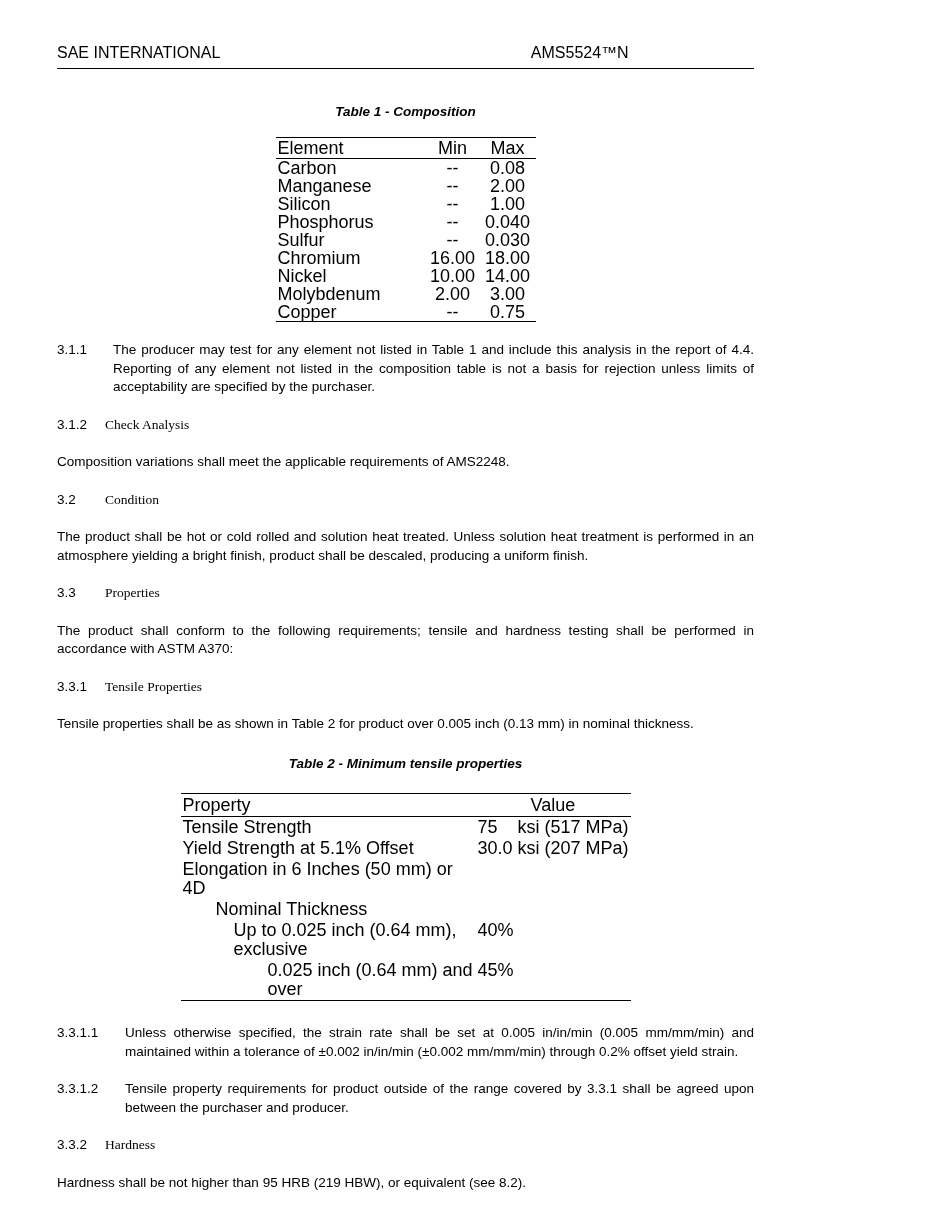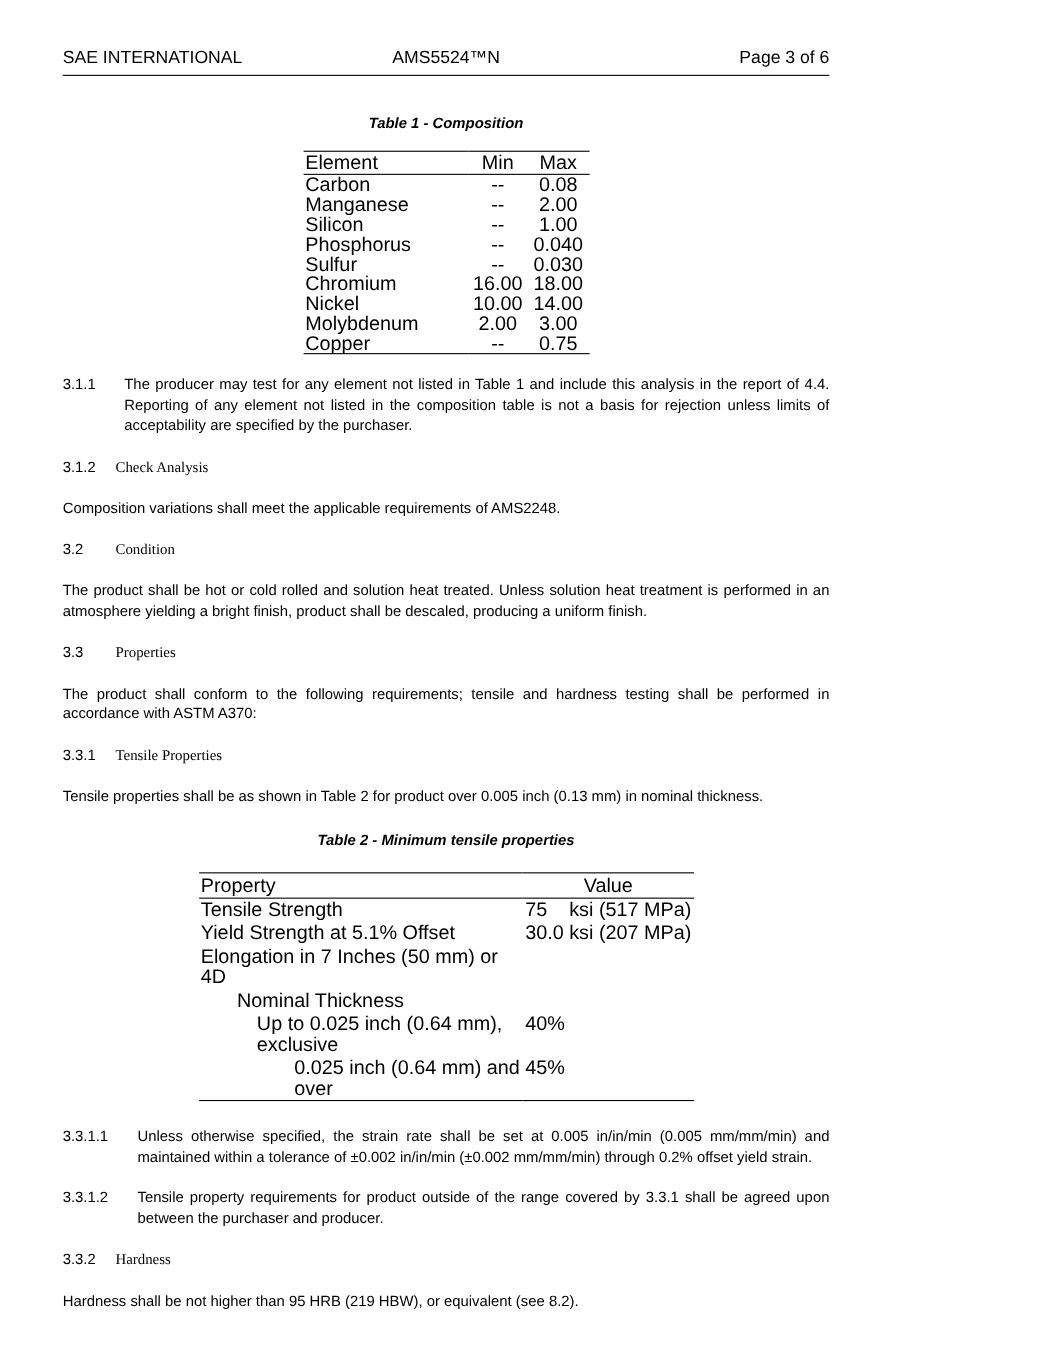--- a/index.html
+++ b/index.html
@@ -76,21 +76,20 @@
   .mt-table { margin-top: 20px; }
 </style>
 </head>
 <body>
 
 <div class="page">
 
   <div class="doc-header">
     <span class="h-left">SAE INTERNATIONAL</span>
     <span class="h-center">AMS5524™N</span>
-    <span class="h-right">Page 3 of 6</span>
   </div>
 
   <div class="tbl-title">Table 1 - Composition</div>
 
   <table class="t1">
     <thead>
       <tr>
         <th class="el">Element</th>
         <th class="min">Min</th>
         <th class="max">Max</th>
@@ -190,21 +189,21 @@
     <tbody>
       <tr>
         <td class="prop">Tensile Strength</td>
         <td class="val">75    ksi (517 MPa)</td>
       </tr>
       <tr>
         <td class="prop">Yield Strength at 5.1% Offset</td>
         <td class="val">30.0 ksi (207 MPa)</td>
       </tr>
       <tr>
-        <td class="prop">Elongation in 7 Inches (50 mm) or 4D</td>
+        <td class="prop">Elongation in 6 Inches (50 mm) or 4D</td>
         <td class="val"></td>
       </tr>
       <tr>
         <td class="prop ind-1">Nominal Thickness</td>
         <td class="val"></td>
       </tr>
       <tr>
         <td class="prop ind-2">Up to 0.025 inch (0.64 mm), exclusive</td>
         <td class="val">40%</td>
       </tr>

